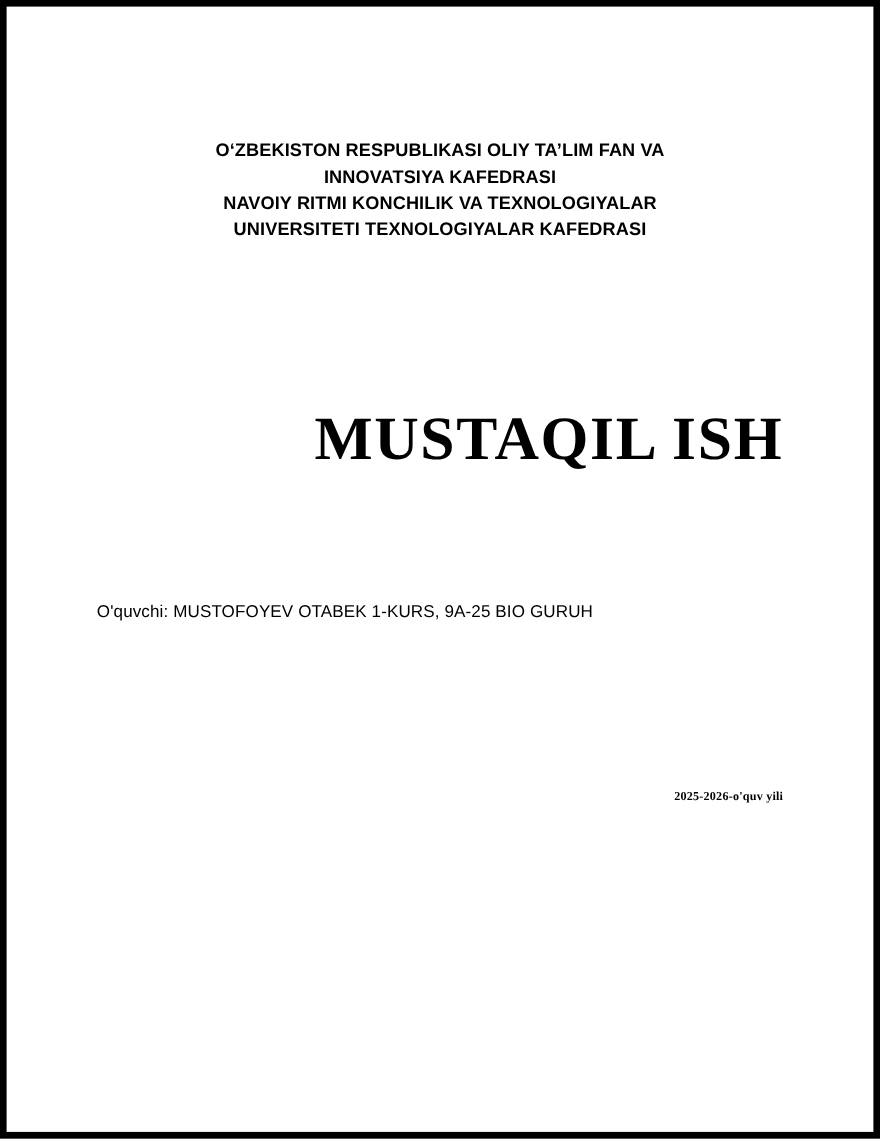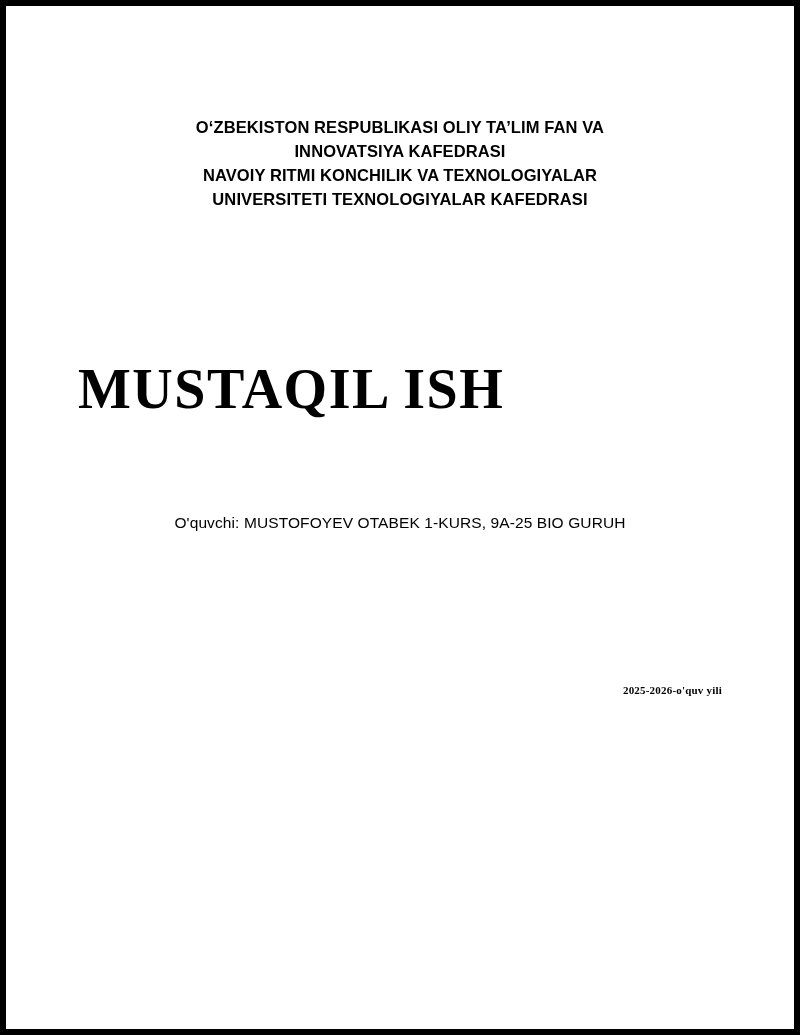--- a/index.html
+++ b/index.html
@@ -12,21 +12,21 @@
     height: 1035px;
     font-family: "Liberation Serif", serif;
   }
   .page {
     position: relative;
     box-sizing: border-box;
     width: 800px;
     height: 1035px;
     background: #ffffff;
     border: 6px solid #000000;
-    padding: 2px;
+    padding: 12px;
     overflow: hidden;
   }
   .inner {
     position: relative;
     width: 100%;
     height: 100%;
     box-sizing: border-box;
     padding: 0 70px;
     display: block;
   }
@@ -38,43 +38,43 @@
     font-family: "Liberation Sans", sans-serif;
     font-weight: bold;
     font-size: 16.5px;
     line-height: 1.45;
     letter-spacing: 0.1px;
     color: #000000;
     white-space: nowrap;
   }
   .title-block {
     margin-top: 148px;
-    text-align: left;
+    text-align: right;
   }
   .main-title {
     font-family: "Liberation Serif", serif;
     font-weight: bold;
     font-size: 56px;
     letter-spacing: 1.5px;
     color: #000000;
     line-height: 1.05;
   }
   .subject-block {
     margin-top: 92px;
     text-align: center;
   }
   .subject-line {
     font-family: "Liberation Serif", serif;
     font-size: 16.5px;
     color: #000000;
     letter-spacing: 0.2px;
   }
   .student-block {
-    margin-top: 96px;
-    text-align: center;
+    margin-top: 120px;
+    text-align: left;
   }
   .student-line {
     font-family: "Liberation Sans", sans-serif;
     font-size: 15.5px;
     color: #000000;
     letter-spacing: 0.1px;
   }
   .year-block {
     margin-top: 152px;
     text-align: right;

